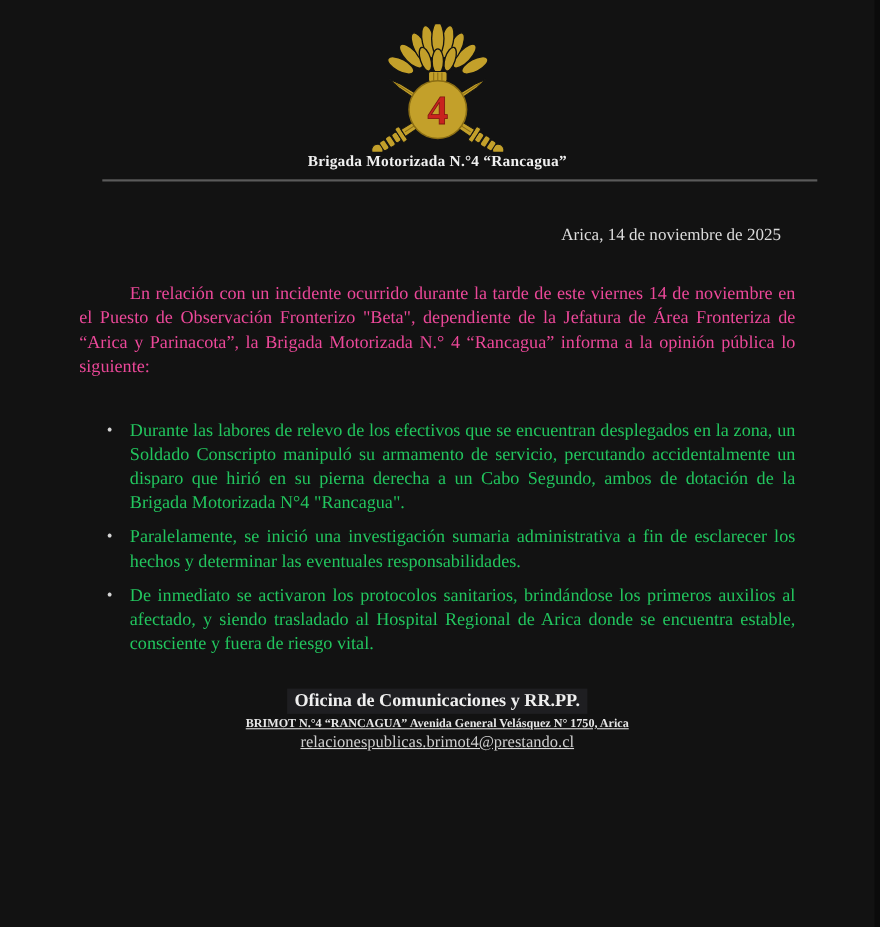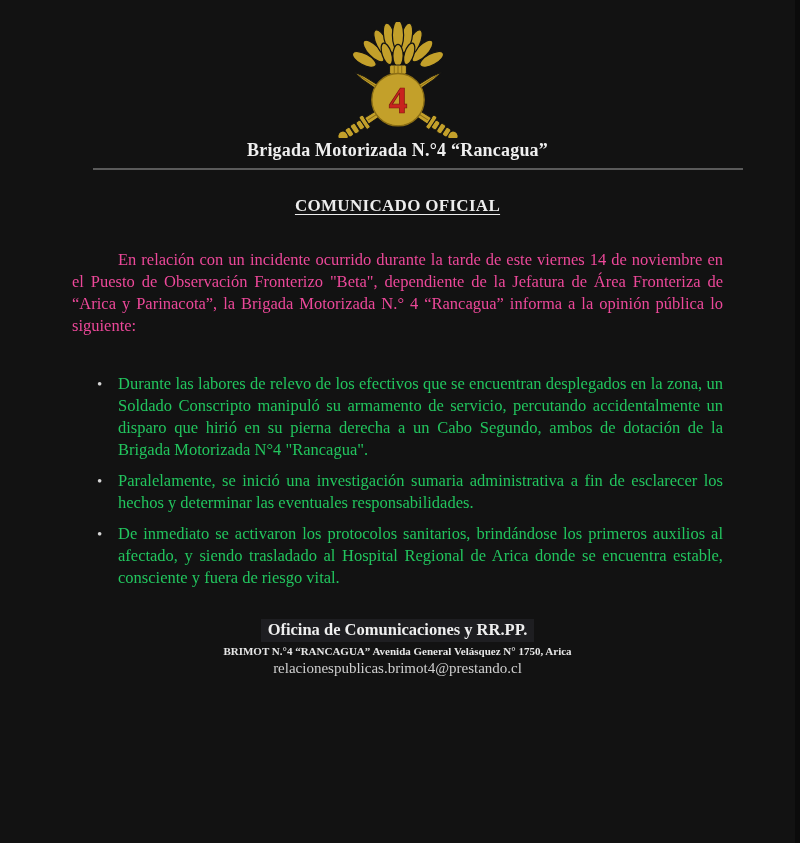--- a/index.html
+++ b/index.html
@@ -12,21 +12,21 @@
     border-right:5px solid #0b0b0b;
     box-sizing:border-box;
   }
   .page{width:100%;height:100%;position:relative;}
 
   
   .emblem-wrap{padding-top:22px;display:flex;justify-content:center;}
   .emblem{width:150px;height:116px;display:block;}
   .unit-title{
     text-align:center;
-    font-size:18px;
+    font-size:14px;
     font-weight:bold;
     color:#efefef;
     margin-top:2px;
     letter-spacing:.2px;
   }
   .rule{
     border:0;border-top:2px solid #5a5a5a;
     margin:7px 52px 0 93px;
   }
 
@@ -76,21 +76,21 @@
   }
   ul.bullets li::before{
     content:"\2022";
     position:absolute;
     left:2px;top:0;
     font-size:15px;
     color:#d6d6d6;
   }
 
   
-  .footer{margin-top:30px;text-align:center;}
+  .footer{margin-top:30px;text-align:center;text-decoration:underline;}
   .footer .office{
     display:inline-block;
     font-size:16.5px;
     font-weight:bold;
     color:#efefef;
     background:#1e1e21;
     padding:1px 7px 2px;
   }
   .footer .address{
     margin-top:3px;
@@ -158,22 +158,22 @@
       </g>
 
       <circle cx="80" cy="83" r="28" fill="#c3a02a" stroke="#8a6d14" stroke-width="1.5"></circle>
       <text x="80" y="97" text-anchor="middle" font-family="Liberation Serif, DejaVu Serif, serif" font-size="40" font-weight="bold" fill="#c9231e" stroke="#7e1512" stroke-width="0.8">4</text>
     </svg>
   </div>
 
   <div class="unit-title">Brigada Motorizada N.°4 “Rancagua”</div>
   <hr class="rule">
 
+  <div class="dateline">Arica, 14 de noviembre de 2025</div>
 
-  <div class="doc-title">COMUNICADO OFICIAL</div>
 
   <p class="intro">En relación con un incidente ocurrido durante la tarde de este viernes 14 de noviembre en el Puesto de Observación Fronterizo "Beta", dependiente de la Jefatura de Área Fronteriza de “Arica y Parinacota”, la Brigada Motorizada N.° 4 “Rancagua” informa a la opinión pública lo siguiente:</p>
 
   <ul class="bullets">
     <li>Durante las labores de relevo de los efectivos que se encuentran desplegados en la zona, un Soldado Conscripto manipuló su armamento de servicio, percutando accidentalmente un disparo que hirió en su pierna derecha a un Cabo Segundo, ambos de dotación de la Brigada Motorizada N°4 "Rancagua".</li>
     <li>Paralelamente, se inició una investigación sumaria administrativa a fin de esclarecer los hechos y determinar las eventuales responsabilidades.</li>
     <li>De inmediato se activaron los protocolos sanitarios, brindándose los primeros auxilios al afectado, y siendo trasladado al Hospital Regional de Arica donde se encuentra estable, consciente y fuera de riesgo vital.</li>
   </ul>
 
   <div class="footer">

